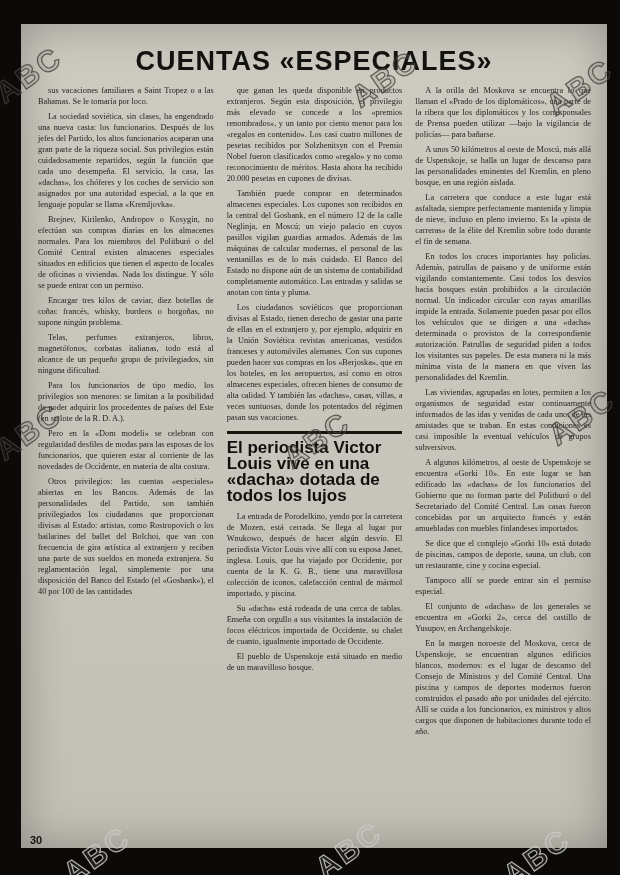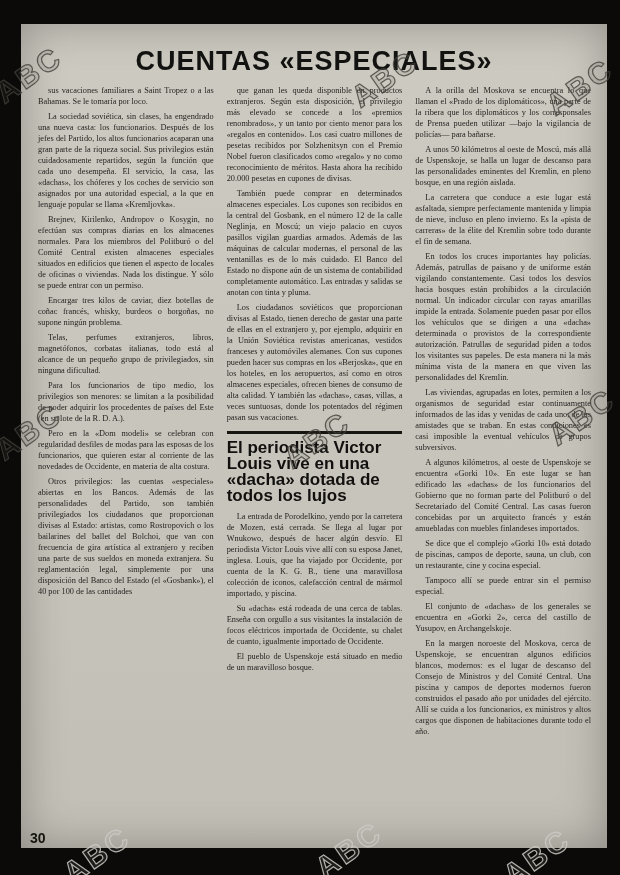--- a/index.html
+++ b/index.html
@@ -27,21 +27,21 @@
   }
   .col p{margin:0 0 4px 0;text-indent:10px;}
   .subhead{
     font-family:"Liberation Sans",sans-serif;font-weight:bold;
     font-size:17px;line-height:16px;text-align:left;color:#11100e;
     border-top:3px solid #16150f;padding-top:6px;margin:8px 0 7px 0;
   }
   .page-number{
     position:absolute;left:9px;bottom:2px;
     font-family:"Liberation Sans",sans-serif;font-weight:bold;
-    font-size:14px;color:#15140f;
+    font-size:11px;color:#15140f;
   }
   .wm{
     position:absolute;transform:rotate(-35deg);pointer-events:none;
     font-family:"Liberation Sans",sans-serif;font-weight:bold;
     font-size:30px;letter-spacing:3px;
     color:rgba(90,88,82,0.12);
     -webkit-text-stroke:1.2px rgba(66,64,58,0.8);
   }
   .wm-light{
     color:rgba(220,218,212,0.10);

